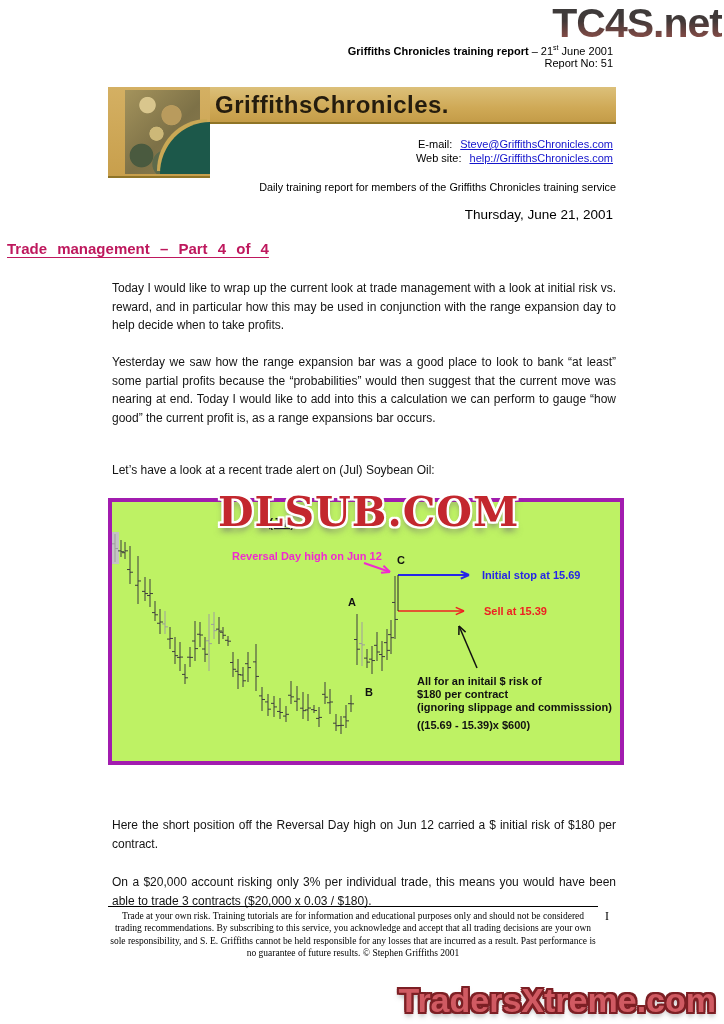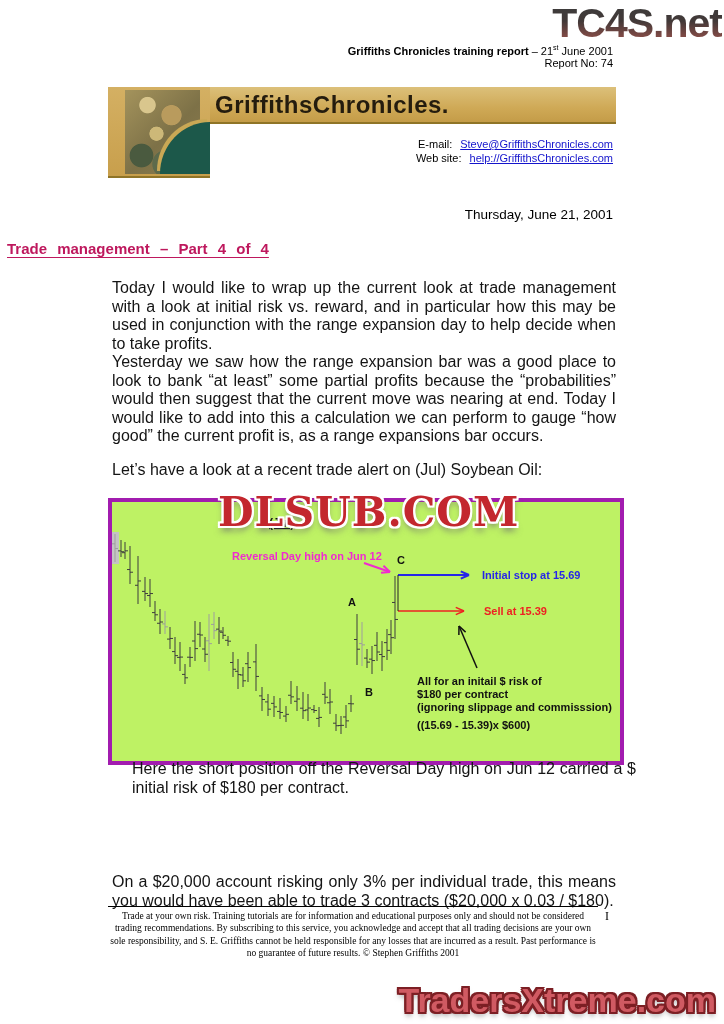--- a/index.html
+++ b/index.html
@@ -43,24 +43,24 @@
   #banner .contact{position:absolute;right:3px;top:50px;text-align:right;font-size:11px;line-height:14px;}
   #banner .contact .row span.lbl{color:#000;margin-right:8px;padding-left:9px;}
   #banner .contact .row a{color:#1414cc;text-decoration:underline;}
 
   .tagline{position:absolute;top:181px;right:108px;font-size:10.8px;color:#000;}
   .dateline{position:absolute;top:207px;right:111px;font-size:13.5px;color:#000;}
   .heading{position:absolute;top:240px;left:7px;width:724px;text-align:left;
         font-size:15px;font-weight:bold;color:#be185d;word-spacing:6px;}
   .heading span{text-decoration:underline;text-underline-offset:3px;}
 
-  .para{position:absolute;left:112px;width:504px;font-size:16px;line-height:18.6px;
+  .para{position:absolute;left:112px;width:504px;font-size:12px;line-height:18.6px;
         text-align:justify;color:#141414;}
   #p1{top:279px;} #p2{top:353px;} #p3{top:461px;text-align:left;}
-  #p4{top:760px;margin-left:20px;} #p5{top:828px;margin-top:45px;}
+  #p4{top:816px;} #p5{top:828px;margin-top:45px;}
 
   
   #chartwrap{position:absolute;left:108px;top:498px;width:508px;height:259px;
         border:4px solid #a21caf;background:#bef264;}
   #watermark{position:absolute;left:106px;top:-14px;font-family:"DejaVu Serif",serif;
         font-weight:bold;font-size:41px;letter-spacing:1px;color:#c3272e;white-space:nowrap;
         text-shadow:
           -2px -2px 0 #fff, 2px -2px 0 #fff, -2px 2px 0 #fff, 2px 2px 0 #fff,
           -2px 0 0 #fff, 2px 0 0 #fff, 0 -2px 0 #fff, 0 2px 0 #fff,
           0 5px 6px rgba(110,110,110,0.75);}
@@ -81,37 +81,38 @@
 </style>
 </head>
 <body>
 
 <div id="page">
 
   <div id="tc4s">TC4S.net</div>
 
   <div class="hdr">
     <div class="l1"><b>Griffiths Chronicles training report</b><span> – 21</span><sup>st</sup><span> June 2001</span></div>
-    <div class="l2">Report No: 74</div>
+    <div class="l2">Report No: 51</div>
   </div>
 
   <div id="banner">
     <div class="band"></div>
     <div class="band-edge"></div>
     <div class="brand">GriffithsChronicles.</div>
     <div class="leftcol">
       <div class="photo"></div>
       <div class="curve"></div>
     </div>
     <div class="contact">
       <div class="row"><span class="lbl">E-mail:</span><a href="#">Steve@GriffithsChronicles.com</a></div>
       <div class="row"><span class="lbl">Web site:</span><a href="#">help://GriffithsChronicles.com</a></div>
     </div>
   </div>
 
+  <div class="tagline">Daily training report for members of the Griffiths Chronicles training service</div>
   <div class="dateline">Thursday, June 21, 2001</div>
   <div class="heading"><span>Trade management – Part 4 of 4</span></div>
 
   <div class="para" id="p1">Today I would like to wrap up the current look at trade management with a look at initial risk vs. reward, and in particular how this may be used in conjunction with the range expansion day to help decide when to take profits.</div>
   <div class="para" id="p2">Yesterday we saw how the range expansion bar was a good place to look to bank “at least” some partial profits because the “probabilities” would then suggest that the current move was nearing at end. Today I would like to add into this a calculation we can perform to gauge “how good” the current profit is, as a range expansions bar occurs.</div>
   <div class="para" id="p3">Let’s have a look at a recent trade alert on (Jul) Soybean Oil:</div>
 
   <div id="chartwrap">
     <svg id="chartsvg" width="506" height="257" viewBox="0 0 506 257">
         <rect x="0" y="30" width="7" height="32" fill="#c4c4c4"></rect>

